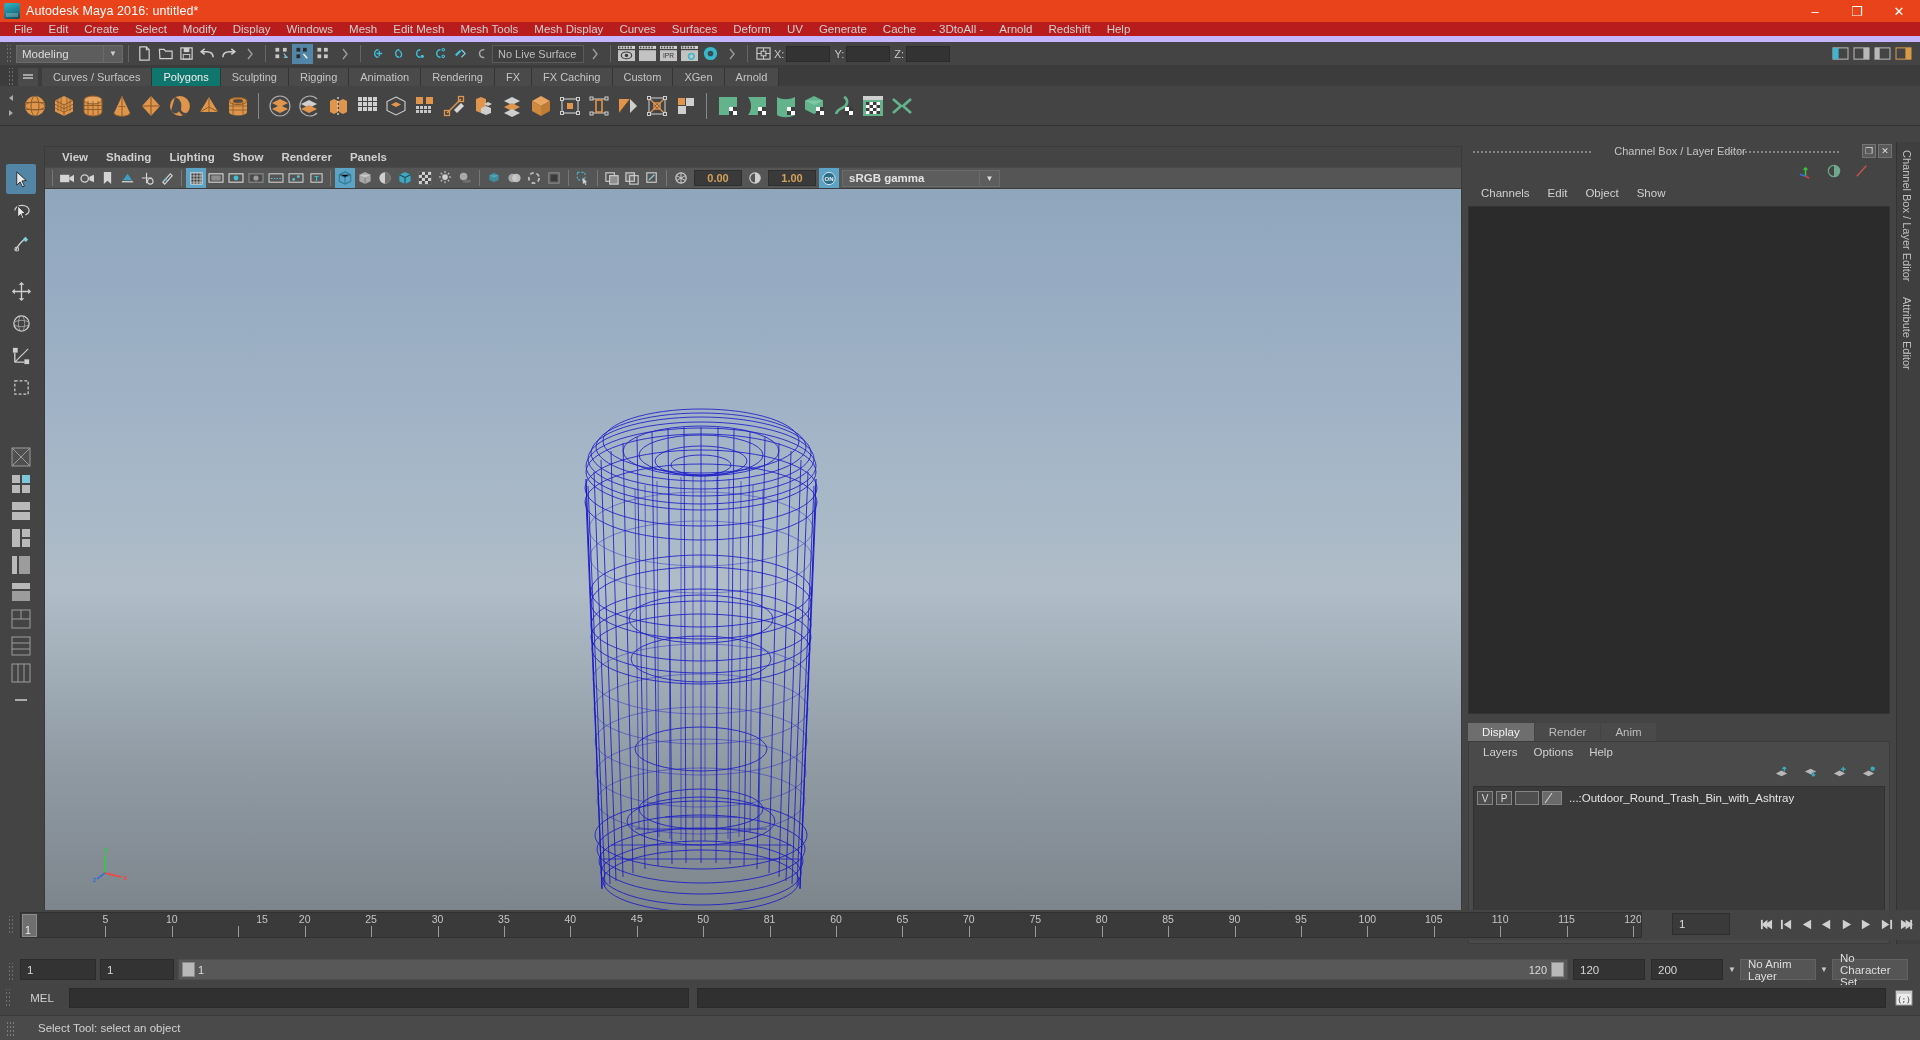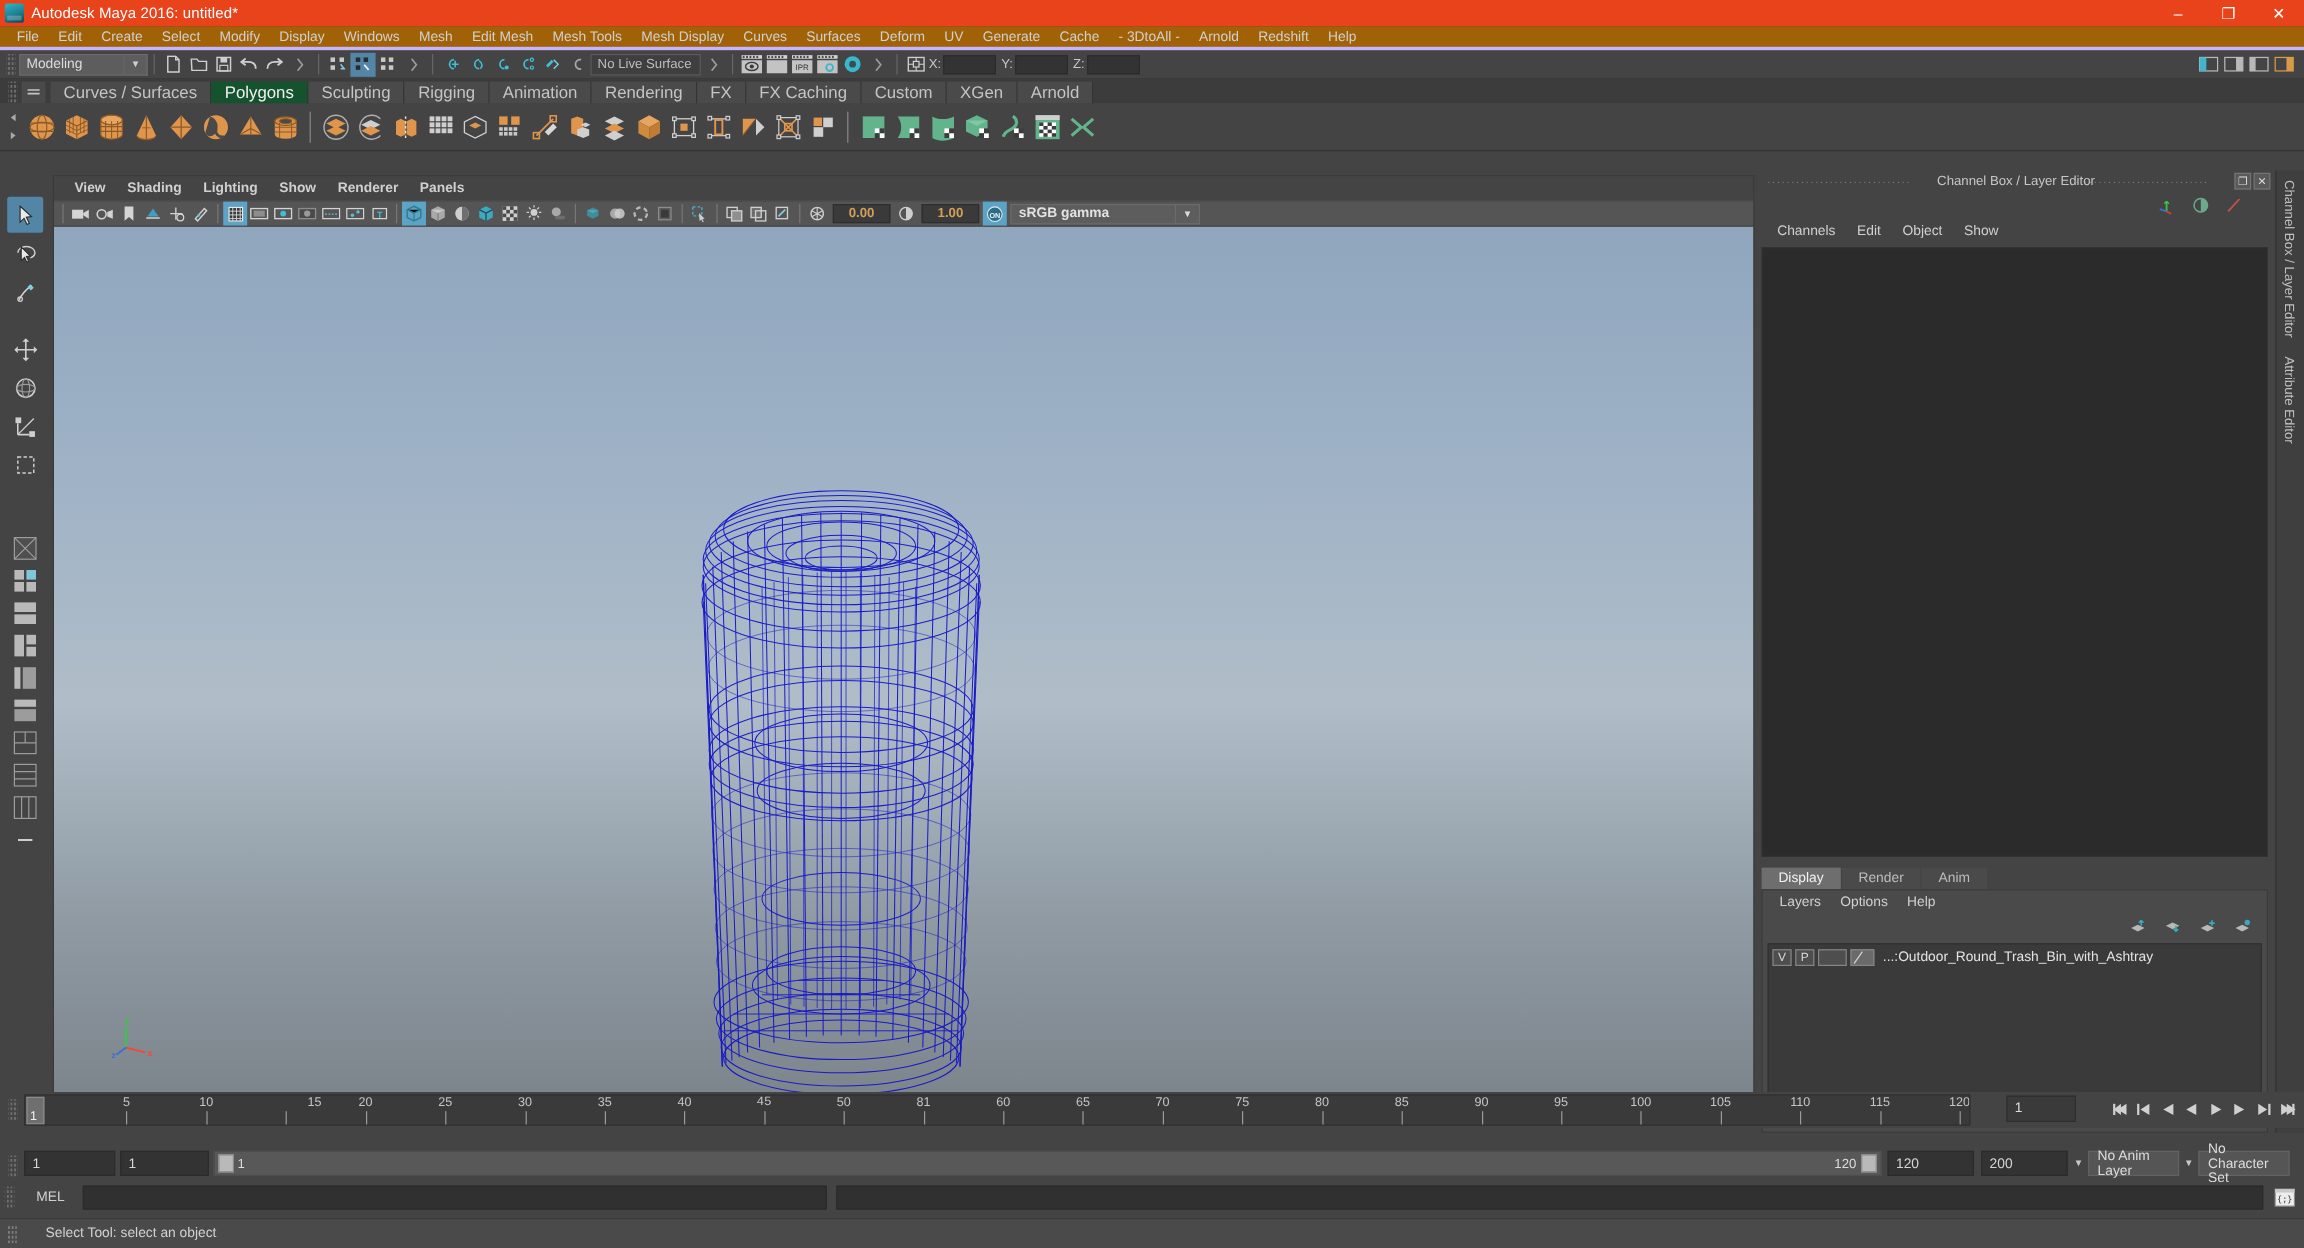--- a/index.html
+++ b/index.html
@@ -28,22 +28,22 @@
   }
   .title-text { color:#fff; font-size:12.5px; letter-spacing:.1px; }
   .win-btns { position:absolute; right:0; top:0; height:22px; display:flex; }
   .win-btn {
     width:42px;height:22px;display:flex;align-items:center;justify-content:center;
     color:#fff; font-size:13px; line-height:1;
   }
 
   
   .menubar {
-    height:20px; background:#a16207; display:flex; align-items:center;
-    padding-left:6px; border-bottom:3px solid #c4b5fd;
+    height:20px; background:#b91c1c; display:flex; align-items:center;
+    padding-left:6px; border-bottom:6px solid #c4b5fd;
   }
   .menu-item {
     padding:0 8px; height:20px; line-height:20px; font-size:11.5px; color:#d0d0d0;
     white-space:nowrap;
   }
 
   
   .statusline {
     height:24px; background:#444444; display:flex; align-items:center;
     border-bottom:1px solid #3a3a3a; padding-left:2px;
@@ -79,24 +79,24 @@
 
   
   .shelftabs {
     height:20px;background:#3c3c3c;display:flex;align-items:flex-end;padding-left:4px;
   }
   .shelf-ham {
     width:20px;height:18px;display:flex;align-items:center;justify-content:center;
     background:#4a4a4a; margin-right:4px;
   }
   .shelf-tab {
-    height:18px;line-height:18px;padding:0 11px;font-size:14px;color:#c4c4c4;
+    height:18px;line-height:18px;padding:0 11px;font-size:11px;color:#c4c4c4;
     background:#4a4a4a;border-right:1px solid #343434;white-space:nowrap;
   }
-  .shelf-tab.active { background:#14532d; color:#f0f0f0; }
+  .shelf-tab.active { background:#0f766e; color:#f0f0f0; }
 
   
   .shelfbar {
     height:40px;background:#444;display:flex;align-items:center;padding-left:2px;
     border-bottom:1px solid #333;
   }
   .shelf-side { width:18px;height:38px;display:flex;flex-direction:column;
     align-items:center;justify-content:center;gap:9px;}
   .shelf-arrow{ width:0;height:0;border-left:4px solid #aaa;border-top:3px solid transparent;
     border-bottom:3px solid transparent;}

